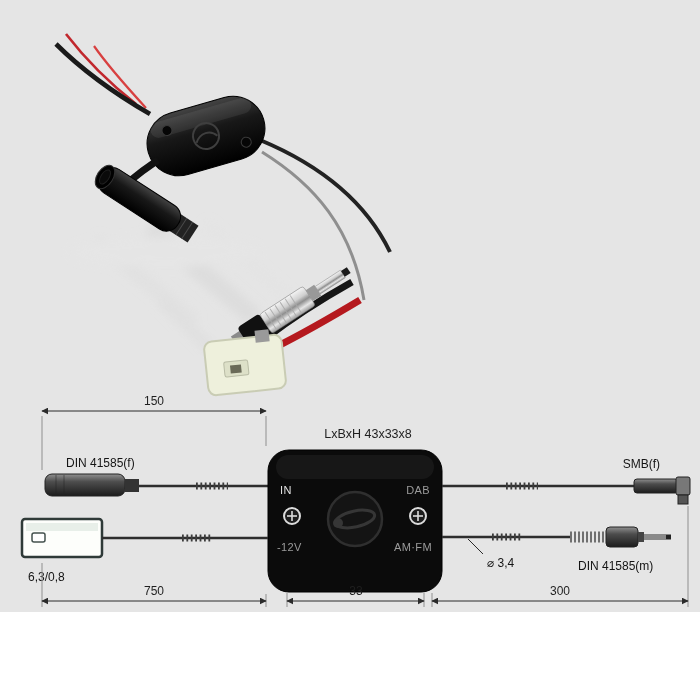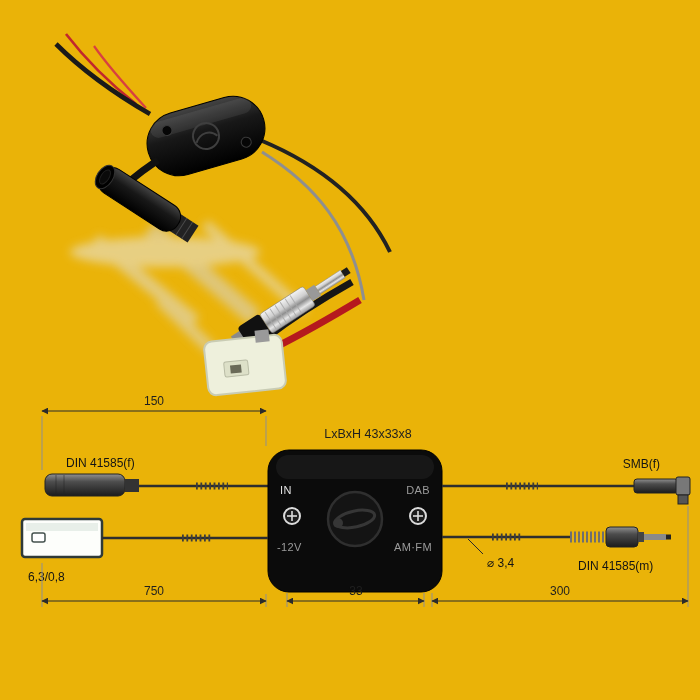--- a/index.html
+++ b/index.html
@@ -1,16 +1,16 @@
 <!DOCTYPE html>
 <html><head>
 <meta charset="utf-8">
 <style>
   html,body{margin:0;padding:0;background:#fff;}
-  .canvas{position:relative;width:700px;height:700px;background:#eab308;overflow:hidden;}
+  .canvas{position:relative;width:700px;height:612px;background:#e5e5e5;overflow:hidden;}
   svg{display:block;}
   svg text{font-family:"Liberation Sans","DejaVu Sans",sans-serif;}
   .t-dim{font-size:12px;fill:#1f1f1f;}
   .t-lbl{font-size:12px;fill:#141414;}
   .t-size{font-size:12.5px;fill:#1f1f1f;}
   .t-port-bright{font-size:11px;fill:#e2e2e2;letter-spacing:.4px;}
   .t-port{font-size:11px;fill:#9b9b9b;letter-spacing:.4px;}
   .dimline{stroke:#2b2b2b;stroke-width:1;}
   .extline{stroke:#8f8f8f;stroke-width:1;}
   .cable{stroke:#2e2e2e;stroke-width:2.5;fill:none;}

